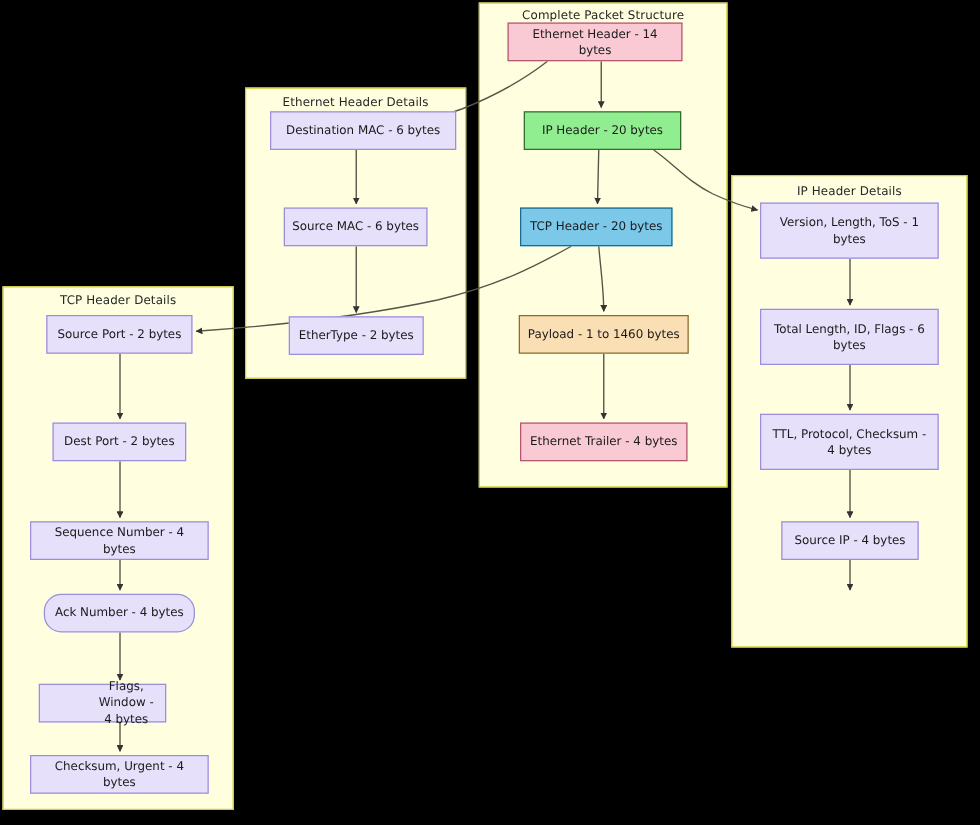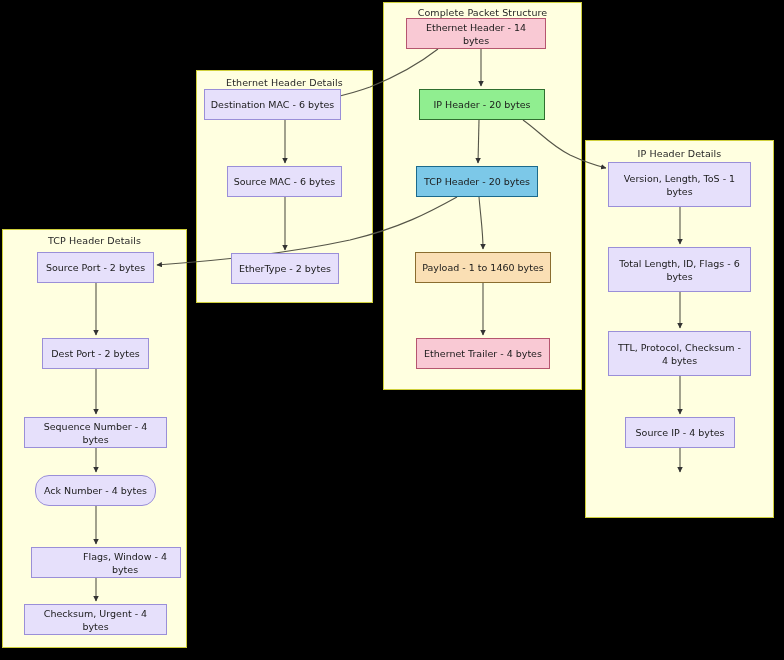--- a/index.html
+++ b/index.html
@@ -121,29 +121,29 @@
         <path d="M 96 578 L 96 601" marker-end="url(#arrow)"></path>
       </g>
   </svg>
 
   <div class="node n-pink" id="node-eth-header" style="left: 406px; top: 18px; width: 140px; height: 31px; background: rgb(249, 201, 212); border-color: rgb(181, 86, 111);">Ethernet Header - 14 bytes</div>
   <div class="node n-green" id="node-ip-header" style="left: 419px; top: 89px; width: 126px; height: 31px; background: rgb(144, 238, 144); border-color: rgb(47, 111, 47);">IP Header - 20 bytes</div>
   <div class="node n-blue" id="node-tcp-header" style="left: 416px; top: 166px; width: 122px; height: 31px; background: rgb(124, 200, 232); border-color: rgb(27, 106, 140);">TCP Header - 20 bytes</div>
   <div class="node n-orange" id="node-payload" style="left: 415px; top: 252px; width: 136px; height: 31px; background: rgb(250, 223, 180); border-color: rgb(138, 109, 47);">Payload - 1 to 1460 bytes</div>
   <div class="node n-pink" id="node-eth-trailer" style="left: 416px; top: 338px; width: 134px; height: 31px; background: rgb(249, 201, 212); border-color: rgb(181, 86, 111);">Ethernet Trailer - 4 bytes</div>
 
-  <div class="node n-lav" id="node-dest-mac" style="left: 204px; top: 89px; width: 137px; height: 31px;">Destination MAC - 6 bytes</div>
+  <div class="node n-lav" id="node-dest-mac" style="left: 216px; top: 89px; width: 149px; height: 31px;">Destination MAC - 6 bytes</div>
   <div class="node n-lav" id="node-src-mac" style="left: 227px; top: 166px; width: 115px; height: 31px;">Source MAC - 6 bytes</div>
   <div class="node n-lav" id="node-ethertype" style="left: 231px; top: 253px; width: 108px; height: 31px;">EtherType - 2 bytes</div>
 
   <div class="node n-lav" id="node-ip-version" style="left: 608px; top: 162px; width: 143px; height: 45px;">Version, Length, ToS - 1 bytes</div>
   <div class="node n-lav" id="node-ip-totlen" style="left: 608px; top: 247px; width: 143px; height: 45px;">Total Length, ID, Flags - 6 bytes</div>
   <div class="node n-lav" id="node-ip-ttl" style="left: 608px; top: 331px; width: 143px; height: 45px;">TTL, Protocol, Checksum - 4 bytes</div>
   <div class="node n-lav" id="node-ip-src" style="left: 625px; top: 417px; width: 110px; height: 31px;">Source IP - 4 bytes</div>
 
   <div class="node n-lav" id="node-tcp-srcport" style="left: 37px; top: 252px; width: 117px; height: 31px;">Source Port - 2 bytes</div>
   <div class="node n-lav" id="node-tcp-dstport" style="left: 42px; top: 338px; width: 107px; height: 31px;">Dest Port - 2 bytes</div>
   <div class="node n-lav" id="node-tcp-seq" style="left: 24px; top: 417px; width: 143px; height: 31px;">Sequence Number - 4 bytes</div>
   <div class="node n-lav" id="node-tcp-ack" style="left: 35px; top: 475px; width: 121px; height: 31px; border-radius: 14px;">Ack Number - 4 bytes</div>
-  <div class="node n-lav" id="node-tcp-flags" style="left: 31px; top: 547px; width: 150px; height: 31px; padding-left: 43px;">Flags, Window - 4 bytes</div>
+  <div class="node n-lav" id="node-tcp-flags" style="left: 31px; top: 547px; width: 102px; height: 31px; padding-left: 43px;">Flags, Window - 4 bytes</div>
   <div class="node n-lav" id="node-tcp-checksum" style="left: 24px; top: 604px; width: 143px; height: 31px;">Checksum, Urgent - 4 bytes</div>
 
 </div>
 
 </body></html>

